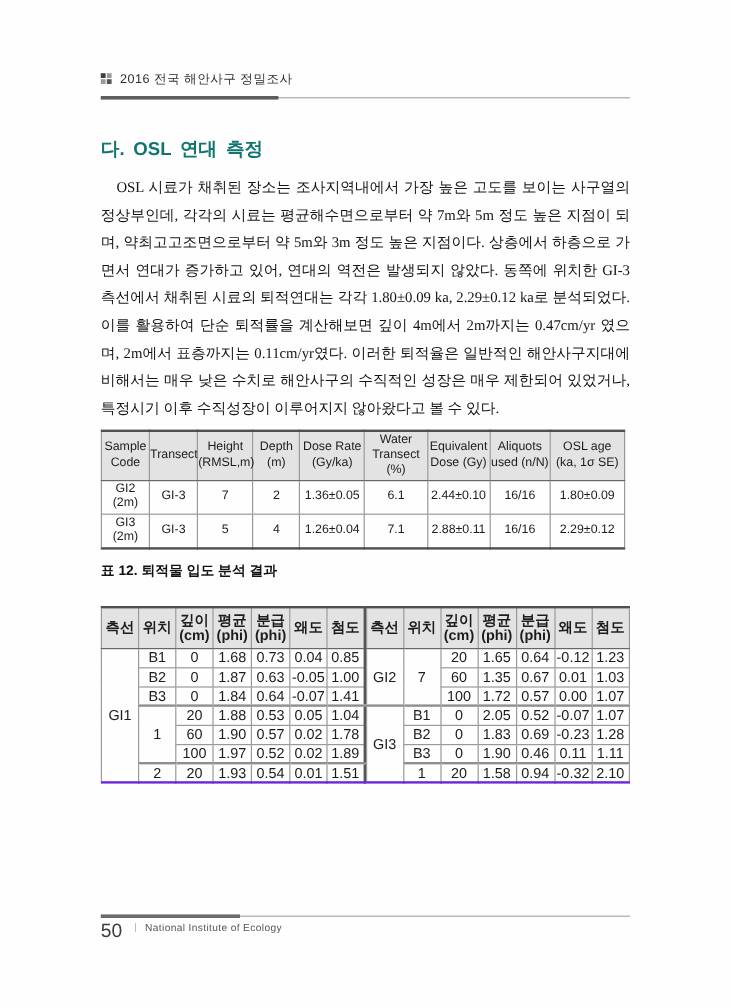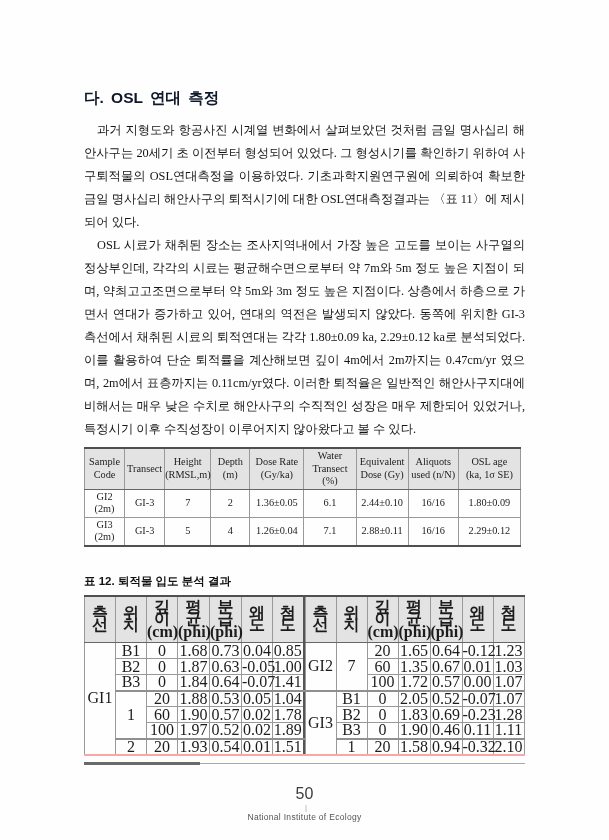--- a/index.html
+++ b/index.html
@@ -18,66 +18,80 @@
   .logo i:nth-child(2){ background:#9a9a9a; }
   .logo i:nth-child(3){ background:#9a9a9a; }
   .logo i:nth-child(4){ background:#555555; }
   .htitle { font-family:"Liberation Sans", sans-serif; font-size:10.5px; color:#2e2e2e; letter-spacing:.4px; }
   .hrule { position:relative; margin-top:6px; height:3px; }
   .hrule .thin { position:absolute; left:0; right:0; top:1px; height:1px; background:#a9a9a9; }
   .hrule .dark { position:absolute; left:0; top:0; width:148px; height:3px; background:#5d5d5d; }
 
   
   .sec-title { margin-top:31px; font-family:"Liberation Sans", sans-serif; font-weight:bold;
-               font-size:15.5px; color:#0f172a; word-spacing:3px; }
+               font-size:15.5px; color:#0f766e; word-spacing:3px; }
   .para { margin-top:10px; font-size:12.3px; line-height:23px; text-align:justify;
           text-indent:13px; word-break:break-all; color:#141414; }
   .para + .para { margin-top:0; }
 
   
   .caption { font-family:"Liberation Sans", sans-serif; font-weight:bold; font-size:11.5px;
              color:#111; margin-top:9px; }
-  .cap2 { margin-top:27px; }
+  .cap2 { margin-top:10px; }
   table { border-collapse:collapse; table-layout:fixed;
-          font-family:Liberation Serif, serif; color:#1c1c1c;border-radius:26px; }
+          font-family:Liberation Sans, sans-serif; color:#1c1c1c;border-radius:26px; }
   .dtable { margin-top:6px; border-top:2px solid #4f4f4f; border-bottom:2px solid #4f4f4f;
             border-left:1px solid #8e8e8e; border-right:1px solid #8e8e8e; }
   th, td { border:1px solid #999; text-align:center; vertical-align:middle; white-space:pre-line; }
   thead th { background:#e3e3e3; border-bottom:1px solid #666; }
   #t11 { width:437px; font-size:10.3px; }
   #t11 th { font-weight:normal; line-height:12.5px; height:29px; padding:1px 0; }
   #t11 td { line-height:12.5px; height:28px; padding:1px 0; }
   .t12wrap { display:flex; margin-top:6px; }
-  .t12half { width:219px; font-size:16px; border-top:2px solid #4f4f4f; border-bottom:2px solid #fca5a5; }
+  .t12half { width:219px; font-size:12px; border-top:2px solid #4f4f4f; border-bottom:2px solid #6d28d9;margin-top:16px; }
   #t12L { border-left:1px solid #8e8e8e; border-right:2px solid #555; }
   #t12R { border-right:1px solid #8e8e8e; }
   .t12half th { font-weight:bold; line-height:12.5px; padding:4px 0; height:33px; }
   .t12half td { line-height:12px; height:16px; padding:1px 0; }
   tr.sep td { border-top:2px solid #8f8f8f; }
 
   
   .footer { position:absolute; left:84px; top:762px; width:441px; }
   .frule { position:relative; height:3px; }
   .frule .thin { position:absolute; left:0; right:0; top:1px; height:1px; background:#a9a9a9; }
   .frule .dark { position:absolute; left:0; top:0; width:116px; height:3px; background:#6a6a6a; }
-  .frow { display:flex; align-items:center; margin-top:20px; font-family:"Liberation Sans", sans-serif;flex-direction:column; }
+  .frow { display:flex; align-items:flex-start; margin-top:3px; font-family:"Liberation Sans", sans-serif; }
   .pagenum { font-size:16px; color:#3c3c3c; }
   .fdiv { font-size:8px; color:#aaa; margin:0 7px 0 10px; }
   .finst { font-size:8.5px; color:#555; letter-spacing:.3px; }
 </style>
 </head>
 <body>
 
 <div class="page">
   <div class="content">
 
+    <header>
+      <div class="hrow">
+        <span class="logo">
+            <i></i>
+            <i></i>
+            <i></i>
+            <i></i>
+          </span>
+        <span class="htitle">2016 전국 해안사구 정밀조사</span>
+      </div>
+      <div class="hrule">
+        <span class="thin"></span>
+          <span class="dark"></span>
+      </div>
+    </header>
 
     <h1 class="sec-title">다. OSL 연대 측정</h1>
 
-    <p class="para">과거 지형도와 항공사진 시계열 변화에서 살펴보았던 것처럼 금일 명사십리 해안사구는 20세기 초 이전부터 형성되어 있었다. 그 형성시기를 확인하기 위하여 사구퇴적물의 OSL연대측정을 이용하였다. 기초과학지원연구원에 의뢰하여 확보한 금일 명사십리 해안사구의 퇴적시기에 대한 OSL연대측정결과는 〈표 11〉에 제시되어 있다.</p>
     <p class="para">OSL 시료가 채취된 장소는 조사지역내에서 가장 높은 고도를 보이는 사구열의 정상부인데, 각각의 시료는 평균해수면으로부터 약 7m와 5m 정도 높은 지점이 되며, 약최고고조면으로부터 약 5m와 3m 정도 높은 지점이다. 상층에서 하층으로 가면서 연대가 증가하고 있어, 연대의 역전은 발생되지 않았다. 동쪽에 위치한 GI-3측선에서 채취된 시료의 퇴적연대는 각각 1.80±0.09 ka, 2.29±0.12 ka로 분석되었다. 이를 활용하여 단순 퇴적률을 계산해보면 깊이 4m에서 2m까지는 0.47cm/yr 였으며, 2m에서 표층까지는 0.11cm/yr였다. 이러한 퇴적율은 일반적인 해안사구지대에 비해서는 매우 낮은 수치로 해안사구의 수직적인 성장은 매우 제한되어 있었거나, 특정시기 이후 수직성장이 이루어지지 않아왔다고 볼 수 있다.</p>
 
     <table id="t11" class="dtable">
         <colgroup>
           <col style="width: 40px;">
           <col style="width: 40px;">
           <col style="width: 46px;">
           <col style="width: 39px;">
           <col style="width: 54px;">
           <col style="width: 52px;">

